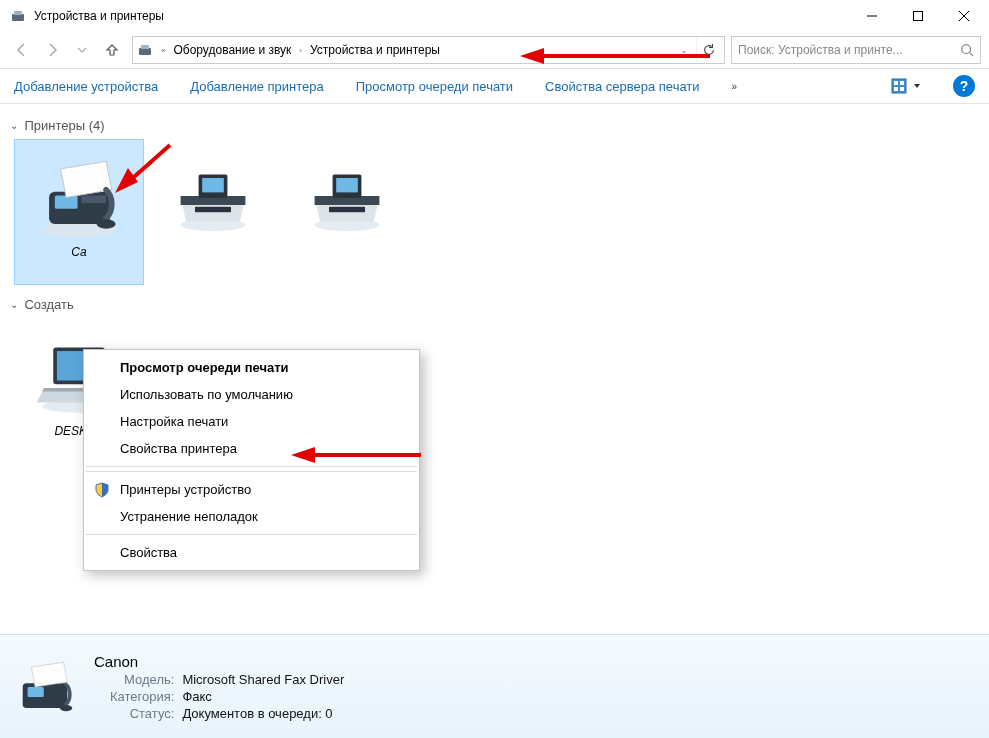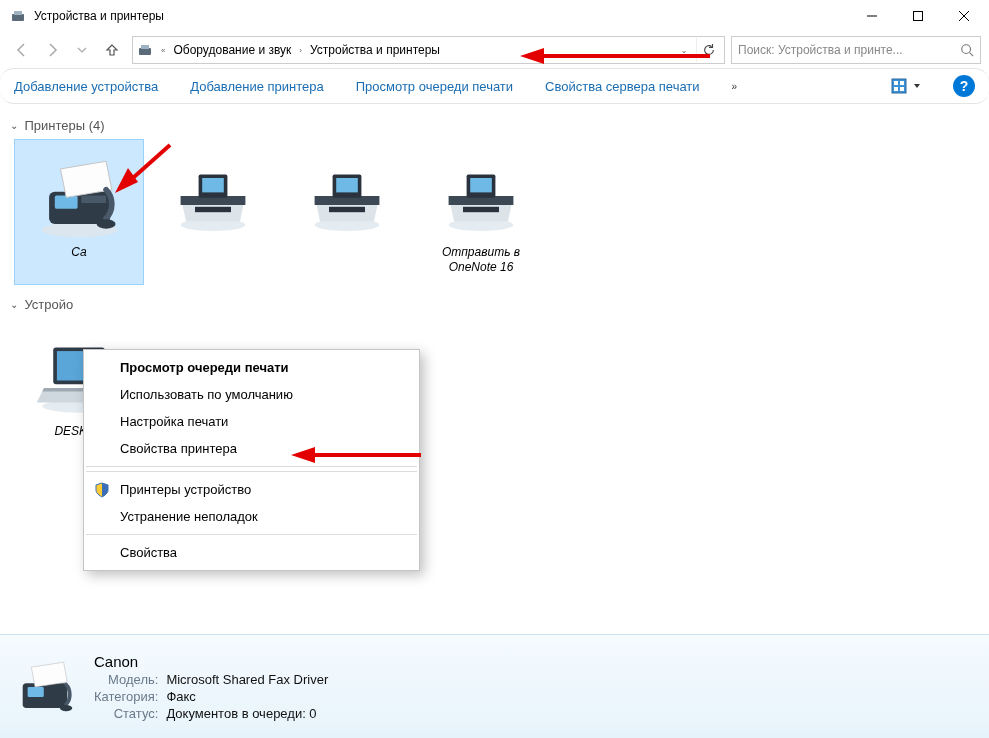--- a/index.html
+++ b/index.html
@@ -21,21 +21,21 @@
 .breadcrumb { flex: 1; height: 28px; border: 1px solid #ccc; display: flex; align-items: center; padding: 0 4px; gap: 4px; font-size: 12px; }
 .bc-icon { width:16px; height:16px; display:flex; }
 .bc-sep { color: #666; font-size: 8px; padding: 0 4px; }
 .bc-refresh { width: 24px; height:24px; display:flex; align-items:center; justify-content:center; border-left: 1px solid #eee;}
 .bc-drop { width: 16px; text-align:center; color:#666; font-size: 8px; }
 .searchbox { width: 250px; height: 28px; border: 1px solid #ccc; display: flex; align-items: center; padding: 0 6px; gap: 12px; }
 .searchbox input { border: none; outline: none; font-size: 12px; flex:1; color:#888; background: transparent; }
 .searchbox input::placeholder { color: #888; }
 
 
-.toolbar { height: 36px; border-top: 1px solid #e5e5e5; border-bottom: 1px solid #e5e5e5; background: #fff; display: flex; align-items: center; padding: 0 14px; gap: 32px; font-size: 13px; color: #1a6db3; border-radius: 14px; }
+.toolbar { height: 36px; border-top: 1px solid #e5e5e5; border-bottom: 1px solid #e5e5e5; background: #fff; display: flex; align-items: center; padding: 0 14px; gap: 32px; font-size: 13px; color: #1a6db3; }
 .tool-link { cursor: pointer; }
 .toolbar .spacer { flex:1; }
 .tool-chevrons { color:#333; font-size: 10px;}
 .tool-view { display:flex; gap:2px; align-items:center; color:#333; }
 .tool-help { width: 22px; height: 22px; background: #0078d7; border-radius: 50%; color:#fff; display:flex; align-items:center; justify-content:center; font-size: 14px; font-weight:bold;}
 
 
 .content { padding: 10px 4px; position: relative; height: 540px; }
 .group-header { font-size: 13px; color: #555; display: flex; align-items: center; gap: 6px; padding: 4px 6px; }
 .group-header .chev { font-size: 10px; }
@@ -49,21 +49,21 @@
 
 .ctxmenu { position: absolute; left: 83px; top: 245px; width: 337px; background: #fff; border: 1px solid #c5c5c5; box-shadow: 4px 4px 12px rgba(0,0,0,0.25); padding: 4px 0; font-size: 13px; z-index: 10;}
 .ctx-item { padding: 6px 18px 6px 36px; cursor: default; position: relative; }
 .ctx-item.bold { font-weight: 600; }
 .ctx-sep { height: 1px; background: #dcdcdc; margin: 4px 2px; }
 .ctx-shield { position:absolute; left:10px; top:6px; }
 
 
 .details { position: absolute; left:0; right:0; bottom:0; height: 104px; background: linear-gradient(#f5fbff,#e7f3fb); border-top:1px solid #d0e0ec; display:flex; align-items:center; padding: 10px 14px; gap: 18px; font-size: 13px; }
 .details .thumb { width: 62px; height: 62px; }
-.details-grid { display: grid; grid-template-columns: auto auto; column-gap: 8px; row-gap: 2px; align-items:center; }
+.details-grid { display: grid; grid-template-columns: auto auto; column-gap: 8px; row-gap: 2px; align-items:center;margin-left:16px; }
 .details-title { font-size: 15px; color: #000; grid-column: 1 / 3; margin-bottom:2px;}
 .det-label { color: #6a7a8a; text-align:right; }
 .det-val { color: #111; }
 
 
 .arrow { position: absolute; z-index: 20; pointer-events: none; }
 
 svg { display:block; }
 </style>
 </head>
@@ -220,38 +220,25 @@
           <path d="M14 50 L86 50 L80 78 L20 78 Z" fill="#dce3e9"></path>
           <path d="M14 50 L86 50 L86 60 L14 60 Z" fill="#3c4854"></path>
           <rect x="30" y="62" width="40" height="6" fill="#2a333d"></rect>
           <rect x="34" y="26" width="32" height="26" rx="2" fill="#2a333d"></rect>
           <rect x="38" y="30" width="24" height="16" fill="#6fb9e6"></rect>
         </svg>
       </div>
       <div class="label"></div>
     </div>
 
-    <div class="item">
-      <div class="thumb">
-        <svg viewBox="0 0 100 100" width="90" height="90">
-          <ellipse cx="50" cy="82" rx="36" ry="7" fill="#e4ecf1"></ellipse>
-          <path d="M14 50 L86 50 L80 78 L20 78 Z" fill="#dce3e9"></path>
-          <path d="M14 50 L86 50 L86 60 L14 60 Z" fill="#3c4854"></path>
-          <rect x="30" y="62" width="40" height="6" fill="#2a333d"></rect>
-          <rect x="34" y="26" width="32" height="26" rx="2" fill="#2a333d"></rect>
-          <rect x="38" y="30" width="24" height="16" fill="#6fb9e6"></rect>
-        </svg>
-      </div>
-      <div class="label">Отправить в OneNote 16</div>
-    </div>
   </div>
 
   <div class="group-header">
     <span class="chev">⌄</span>
-    <span>Устройо</span>
+    <span>Создать</span>
   </div>
 
   <div class="items-row">
     <div class="item">
       <div class="thumb">
         <svg viewBox="0 0 100 100" width="92" height="92">
           <ellipse cx="50" cy="84" rx="40" ry="7" fill="#e4ecf1"></ellipse>
           <rect x="22" y="20" width="56" height="40" rx="3" fill="#2e3a46"></rect>
           <rect x="26" y="24" width="48" height="32" fill="#5aa6d8"></rect>
           <path d="M12 64 L88 64 L96 80 L4 80 Z" fill="#cfd8df"></path>

